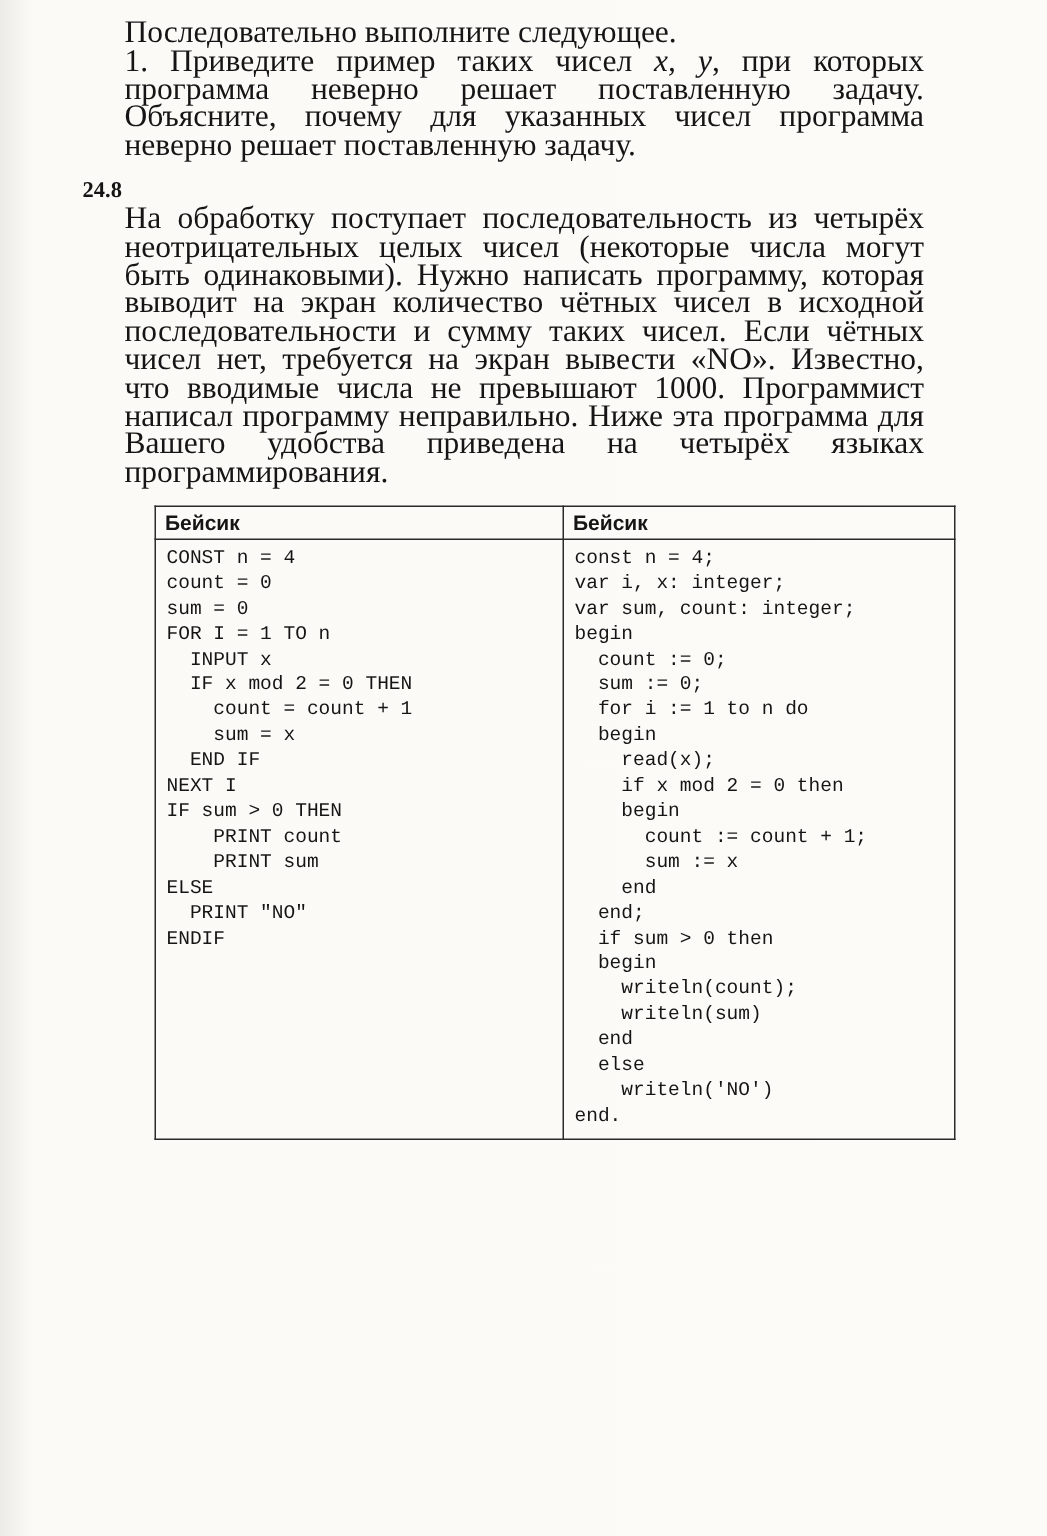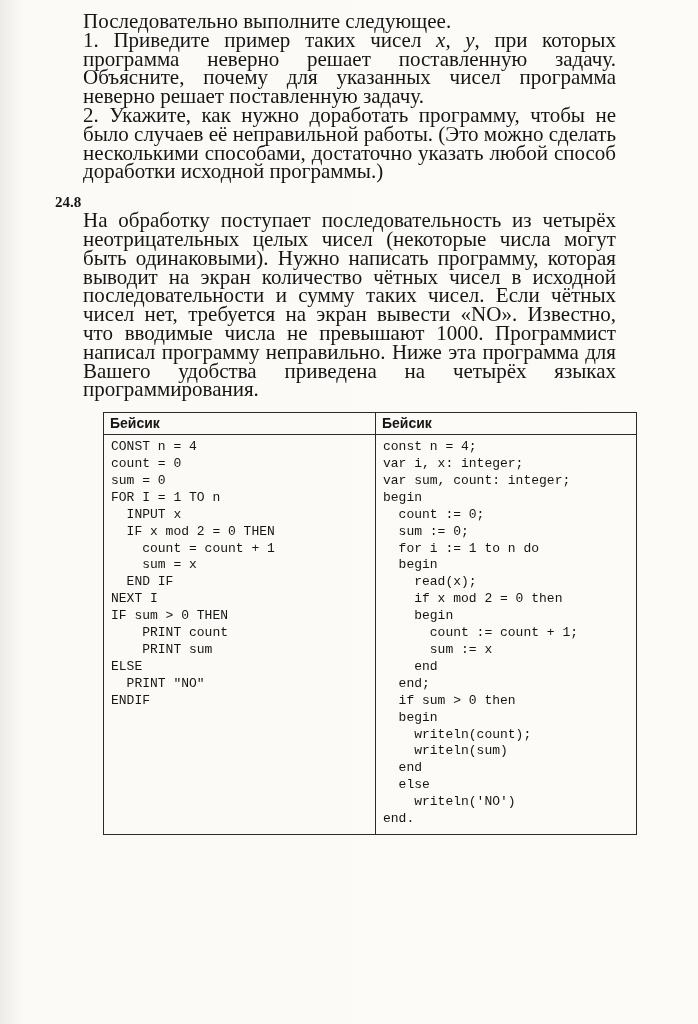--- a/index.html
+++ b/index.html
@@ -76,21 +76,20 @@
 </head>
 <body>
 
 <div class="page">
   <div class="content">
 
     <p class="para">Последовательно выполните следующее.</p>
 
     <p class="para"><span>1. Приведите пример таких чисел </span><span class="vars">x, y</span><span>, при которых программа неверно решает поставленную задачу. Объясните, почему для указанных чисел программа неверно решает поставленную задачу.</span></p>
 
-    <p class="para">2. Укажите, как нужно доработать программу, чтобы не было случаев её неправильной работы. (Это можно сделать несколькими способами, достаточно указать любой способ доработки исходной программы.)</p>
 
     <div class="section-number">24.8</div>
 
     <p class="para section-body">На обработку поступает последовательность из четырёх неотрицательных целых чисел (некоторые числа могут быть одинаковыми). Нужно написать программу, которая выводит на экран количество чётных чисел в исходной последовательности и сумму таких чисел. Если чётных чисел нет, требуется на экран вывести «NO». Известно, что вводимые числа не превышают 1000. Программист написал программу неправильно. Ниже эта программа для Вашего удобства приведена на четырёх языках программирования.</p>
 
     <table class="code-table">
       <colgroup>
           <col class="c1">
           <col class="c2">
         </colgroup>

